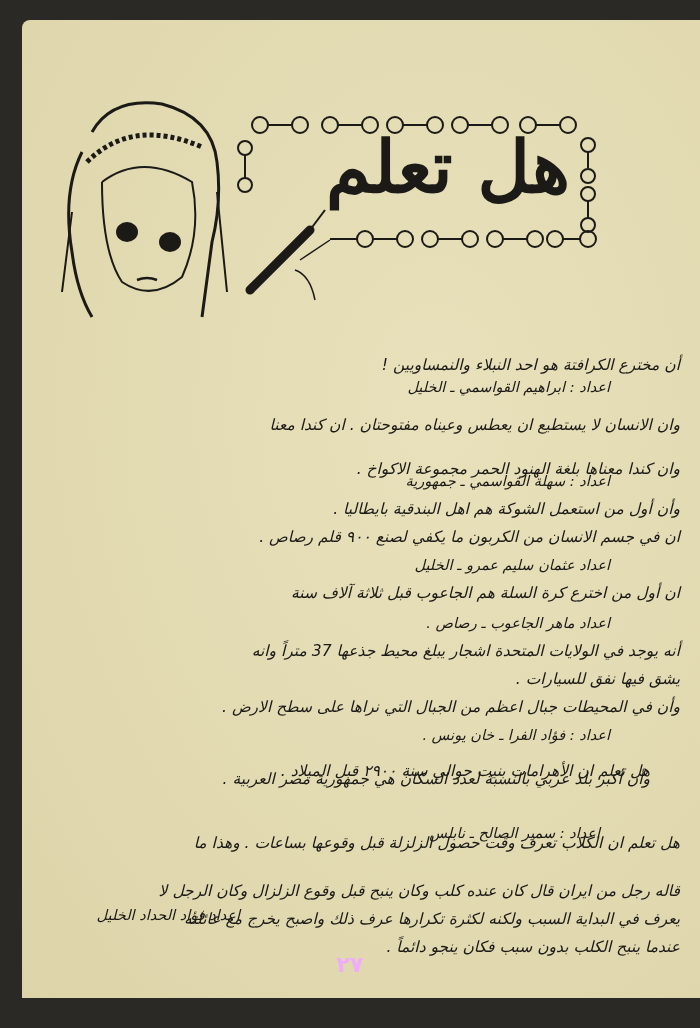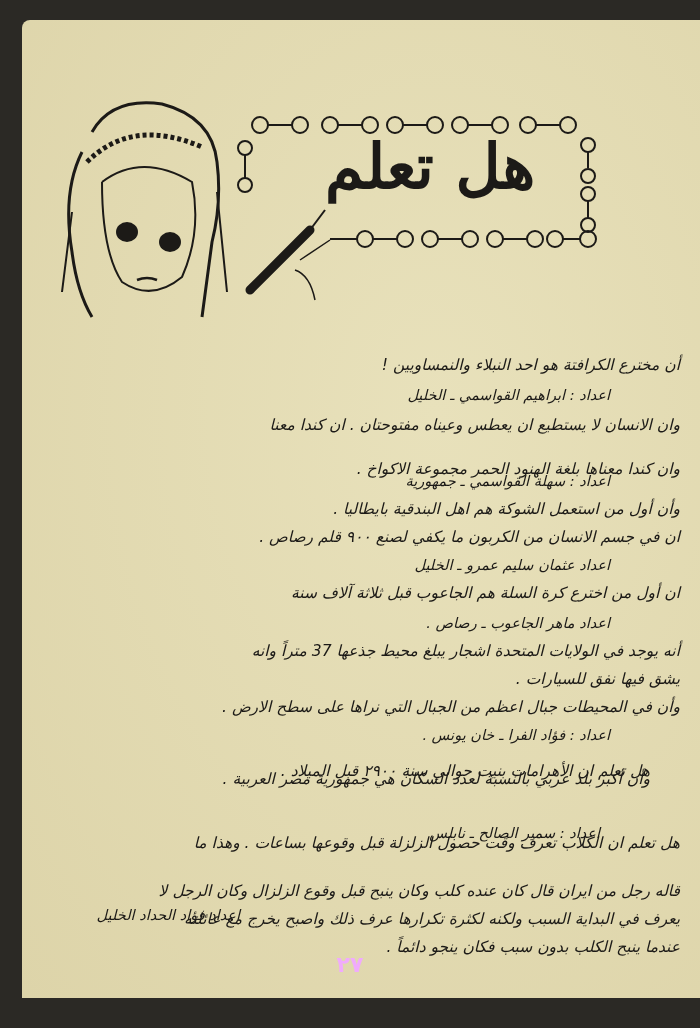--- a/index.html
+++ b/index.html
@@ -17,22 +17,22 @@
   }
   
   .illustration {
     position:absolute; left:52px; top:92px; width:180px; height:230px;
   }
   .frame {
     position:absolute; left:230px; top:98px; width:380px; height:150px;
   }
   .title {
     position:absolute; left:290px; top:112px; width:280px; height:110px;
-    font-family:"DejaVu Serif", serif; font-size:62px; font-weight:bold;
-    color:#1c1a17; direction:rtl; text-align:center; line-height:110px;
+    font-family:"DejaVu Serif", serif; font-size:72px; font-weight:bold;
+    color:#1c1a17; direction:rtl; line-height:110px;
   }
   .content {
     position:absolute; left:40px; top:322px; width:640px;
     direction:rtl; color:#1c1a17;
     font-family:"DejaVu Sans", sans-serif;
     font-size:15.5px; font-style:italic;
   }
   .line { position:absolute; right:0; white-space:nowrap; line-height:26px;margin-top:24px; }
   .credit { font-size:14.5px; }
   .page-number {
@@ -104,21 +104,21 @@
       <circle cx="358" cy="96" r="7"></circle>
         <line x1="358" y1="103" x2="358" y2="120"></line>
         <circle cx="358" cy="127" r="7"></circle>
     </g>
   </g>
 </svg>
 <div class="title">هل تعلم</div>
 
 <div class="content">
   <div class="line" style="top:6px">أن مخترع الكرافتة هو احد النبلاء والنمساويين !</div>
-  <div class="line credit" style="top:36px;right:70px">اعداد : ابراهيم القواسمي ـ الخليل</div>
+  <div class="line credit" style="top:28px;right:70px">اعداد : ابراهيم القواسمي ـ الخليل</div>
 
   <div class="line" style="top:66px">وان الانسان لا يستطيع ان يعطس وعيناه مفتوحتان . ان كندا معنا</div>
   <div class="line" style="top:110px">وان كندا معناها بلغة الهنود الحمر مجموعة الاكواخ .</div>
   <div class="line credit" style="top:122px;right:70px">اعداد : سهلة القواسمي ـ جمهورية</div>
 
   <div class="line" style="top:150px">وأن أول من استعمل الشوكة هم اهل البندقية بايطاليا .</div>
   <div class="line" style="top:178px">ان في جسم الانسان من الكربون ما يكفي لصنع ٩٠٠ قلم رصاص .</div>
   <div class="line credit" style="top:206px;right:70px">اعداد عثمان سليم عمرو ـ الخليل</div>
 
   <div class="line" style="top:234px">ان أول من اخترع كرة السلة هم الجاعوب قبل ثلاثة آلاف سنة</div>

